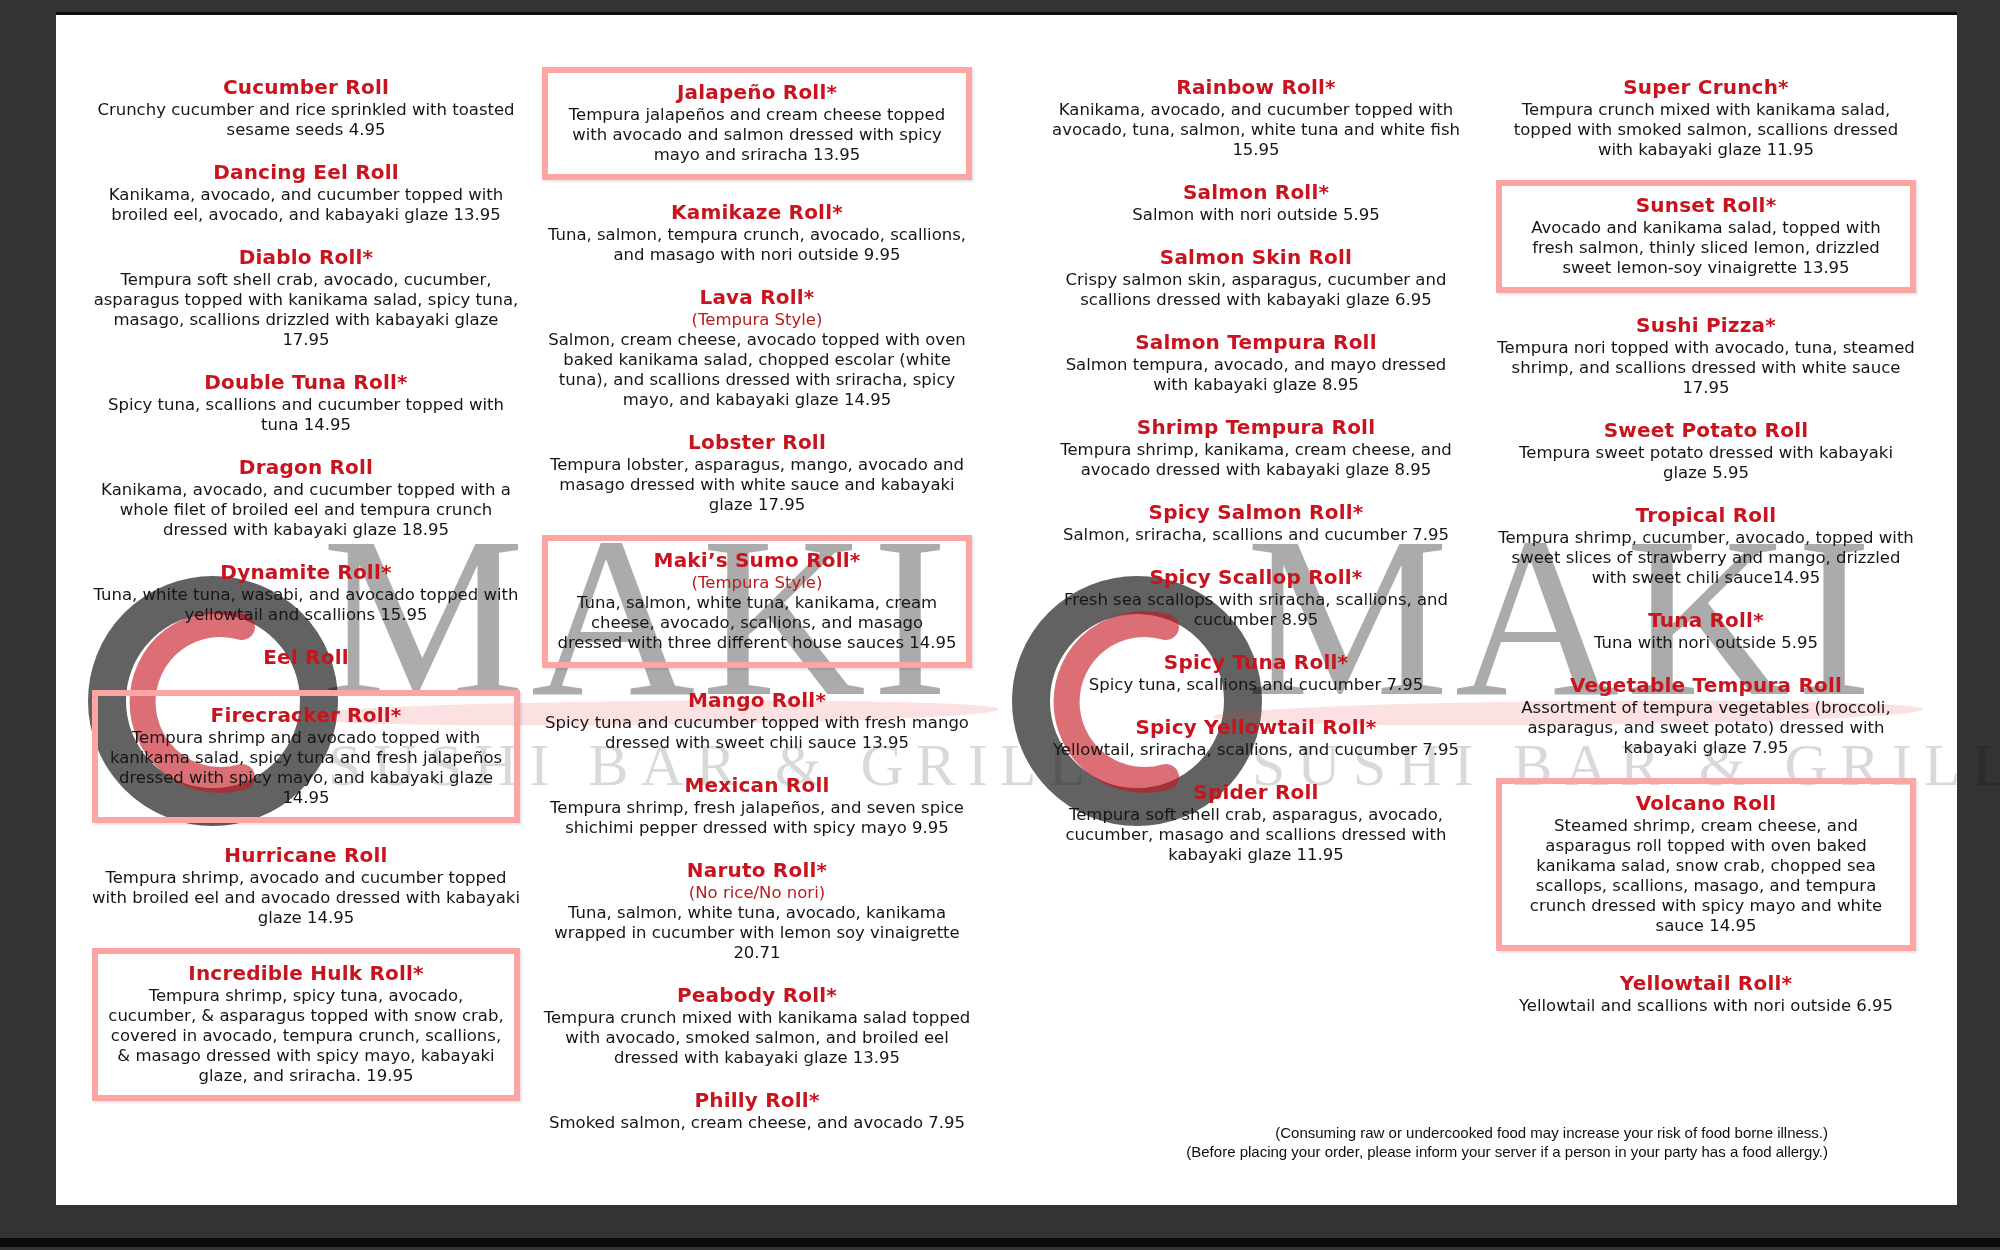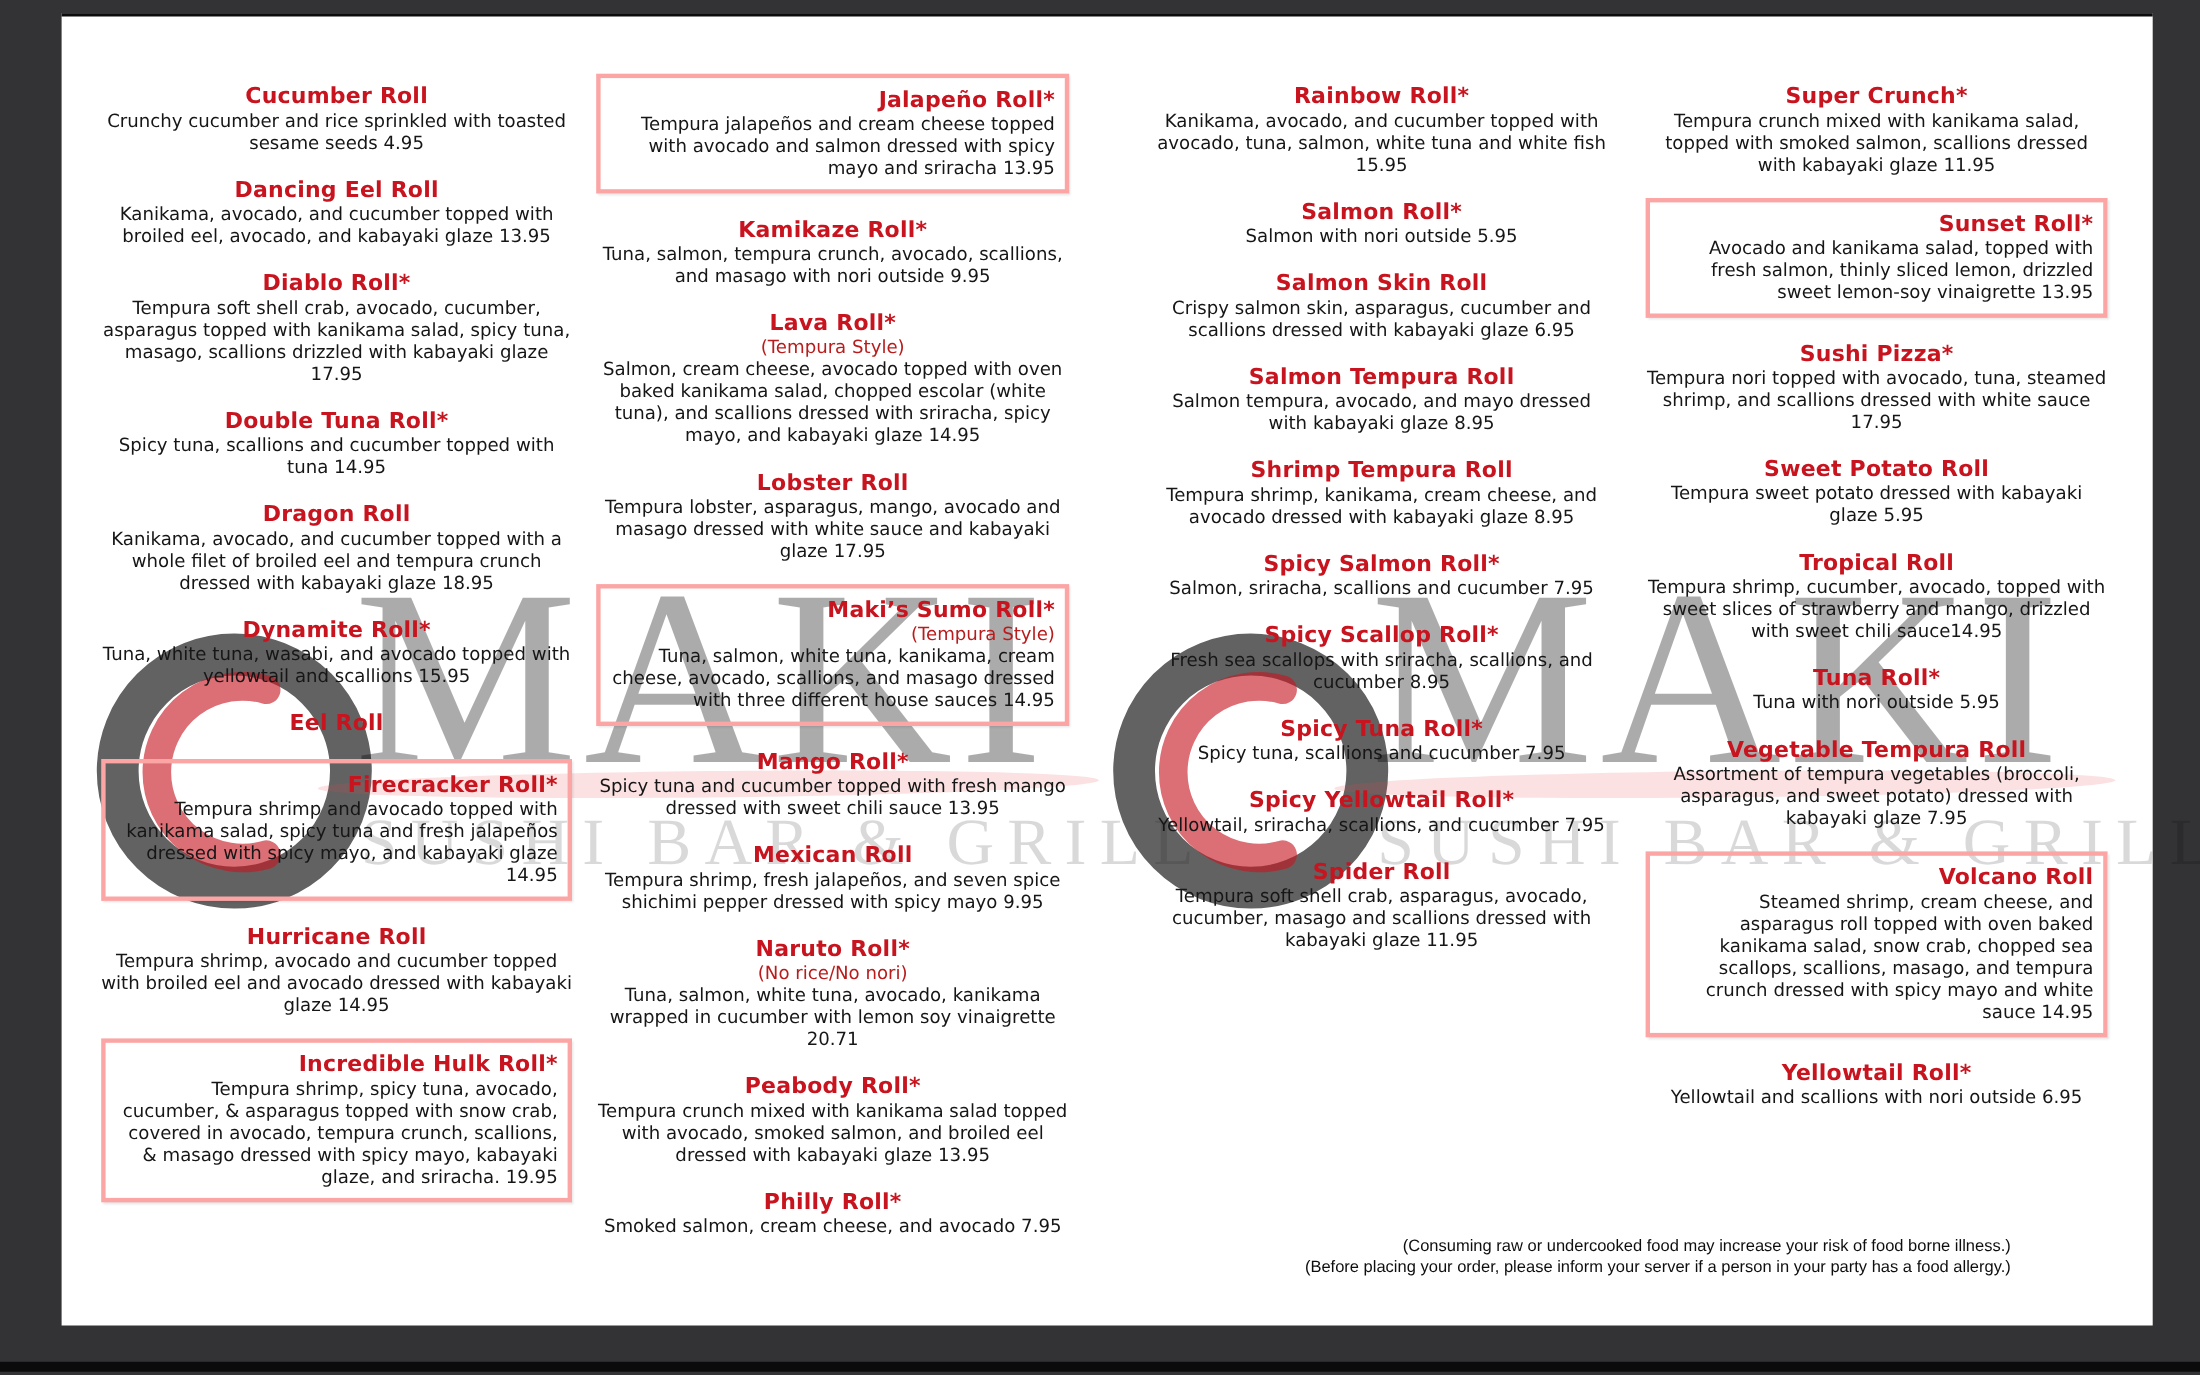--- a/index.html
+++ b/index.html
@@ -42,24 +42,23 @@
   .col4{left:1440px;top:60px;width:420px;}
 
   .item{margin:0 0 20px 0;}
   .item-title{
     font-size:20px;font-weight:bold;color:#c8141e;line-height:25px;
     letter-spacing:0.2px;
   }
   .item-sub{font-size:16.5px;color:#b91c1c;line-height:20px;}
   .item-desc{font-size:16.5px;color:#161616;line-height:20px;}
   .boxed{
-    border:4px solid #fca5a5;padding:7px 9px 9px 9px;
+    border:6px solid #fca5a5;padding:7px 9px 9px 9px;
     box-shadow:2px 2px 2px rgba(0,0,0,0.10);
     background:transparent;
-    text-align:right;
   }
 
   
   .disclaimer{
     position:absolute;left:942px;top:1108px;width:830px;z-index:1;
     text-align:right;font-family:"Liberation Sans",sans-serif;
     font-size:15px;line-height:19px;color:#0e0e0e;
   }
 </style>
 </head>

